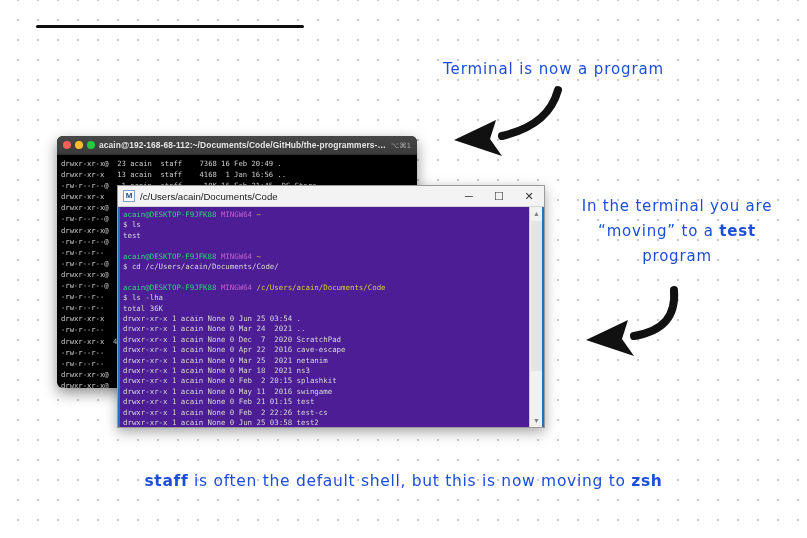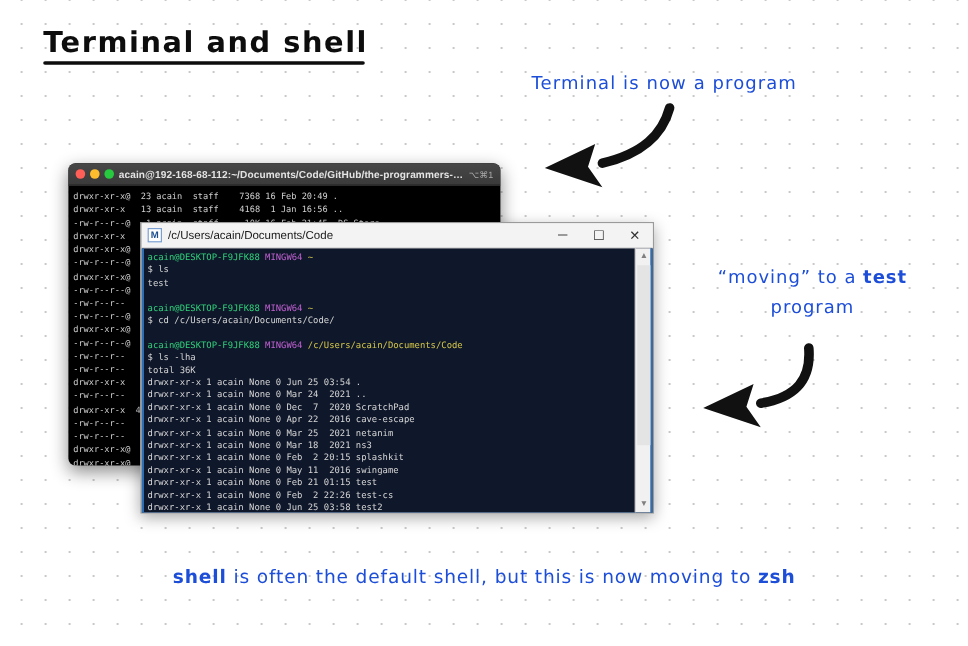--- a/index.html
+++ b/index.html
@@ -180,21 +180,21 @@
     align-items: center;
     justify-content: center;
     color: #333333;
     font-family: "Liberation Sans", sans-serif;
     font-size: 11px;
     flex: 0 0 auto;
   }
   #bash-inner {
     position: relative;
     height: 222px;
-    background: #0f172a;
+    background: #4c1d95;
     border: 2px solid #2d6fb5;
     border-top: 0;
     display: flex;
   }
   #bash-console {
     flex: 1 1 auto;
     padding: 3px 0 0 3px;
     color: #d6d6d6;
     font-size: 7.4px;
     line-height: 10.4px;
@@ -228,33 +228,32 @@
     position: absolute;
     left: 1px; top: 14px;
     width: 11px; height: 150px;
     background: #e4e4e4;
   }
 </style>
 </head>
 <body>
 
 <div id="page-title-wrap">
-  <div id="page-title" class="hand">Terminal and shell</div>
   <div id="title-underline"></div>
 </div>
 
 <div id="note-1" class="hand">Terminal is now a program</div>
 
 <svg id="arrow-1" class="arrow-svg" width="140" height="75" viewBox="0 0 140 75">
   <path d="M 118 4 C 112 26, 96 42, 62 50" stroke="#111111" stroke-width="8" fill="none" stroke-linecap="round"></path>
   <path d="M 14 54 L 56 34 L 50 53 L 62 70 Z" fill="#111111"></path>
 </svg>
 
 <div id="note-2" class="hand">
-  <br>
+  <span>In the terminal you are</span><br>
   <span>“moving”</span><span> to a </span><span class="b">test</span><br>
   <span>program</span>
 </div>
 
 <svg id="arrow-2" class="arrow-svg" width="115" height="70" viewBox="0 0 115 70">
   <path d="M 96 2 C 98 28, 86 43, 56 48" stroke="#111111" stroke-width="8" fill="none" stroke-linecap="round"></path>
   <path d="M 8 52 L 50 32 L 44 51 L 56 68 Z" fill="#111111"></path>
 </svg>
 
 <div id="mac-window">
@@ -280,14 +279,14 @@
     <div id="bash-console"><span style="display: block;"><span class="user">acain@DESKTOP-F9JFK88 </span><span class="host">MINGW64 </span><span class="path">~</span></span><span class="plain" style="display: block;">$ ls</span><span class="plain" style="display: block;">test</span><span class="blank"></span><span style="display: block;"><span class="user">acain@DESKTOP-F9JFK88 </span><span class="host">MINGW64 </span><span class="path">~</span></span><span class="plain" style="display: block;">$ cd /c/Users/acain/Documents/Code/</span><span class="blank"></span><span style="display: block;"><span class="user">acain@DESKTOP-F9JFK88 </span><span class="host">MINGW64 </span><span class="path">/c/Users/acain/Documents/Code</span></span><span class="plain" style="display: block;">$ ls -lha</span><span class="plain" style="display: block;">total 36K</span><span class="plain" style="display: block;">drwxr-xr-x 1 acain None 0 Jun 25 03:54 .</span><span class="plain" style="display: block;">drwxr-xr-x 1 acain None 0 Mar 24  2021 ..</span><span class="plain" style="display: block;">drwxr-xr-x 1 acain None 0 Dec  7  2020 ScratchPad</span><span class="plain" style="display: block;">drwxr-xr-x 1 acain None 0 Apr 22  2016 cave-escape</span><span class="plain" style="display: block;">drwxr-xr-x 1 acain None 0 Mar 25  2021 netanim</span><span class="plain" style="display: block;">drwxr-xr-x 1 acain None 0 Mar 18  2021 ns3</span><span class="plain" style="display: block;">drwxr-xr-x 1 acain None 0 Feb  2 20:15 splashkit</span><span class="plain" style="display: block;">drwxr-xr-x 1 acain None 0 May 11  2016 swingame</span><span class="plain" style="display: block;">drwxr-xr-x 1 acain None 0 Feb 21 01:15 test</span><span class="plain" style="display: block;">drwxr-xr-x 1 acain None 0 Feb  2 22:26 test-cs</span><span class="plain" style="display: block;">drwxr-xr-x 1 acain None 0 Jun 25 03:58 test2</span></div>
     <div id="bash-scrollbar">
       <span class="sb-arrow up">▲</span>
       <div id="sb-thumb"></div>
       <span class="sb-arrow down">▼</span>
     </div>
   </div>
 </div>
 
 <div id="note-3" class="hand">
-  <span class="b">shell</span><span> is often the default shell, but this is now moving to </span><span class="b">zsh</span>
+  <span class="b">staff</span><span> is often the default shell, but this is now moving to </span><span class="b">zsh</span>
 </div>
 
 </body></html>

